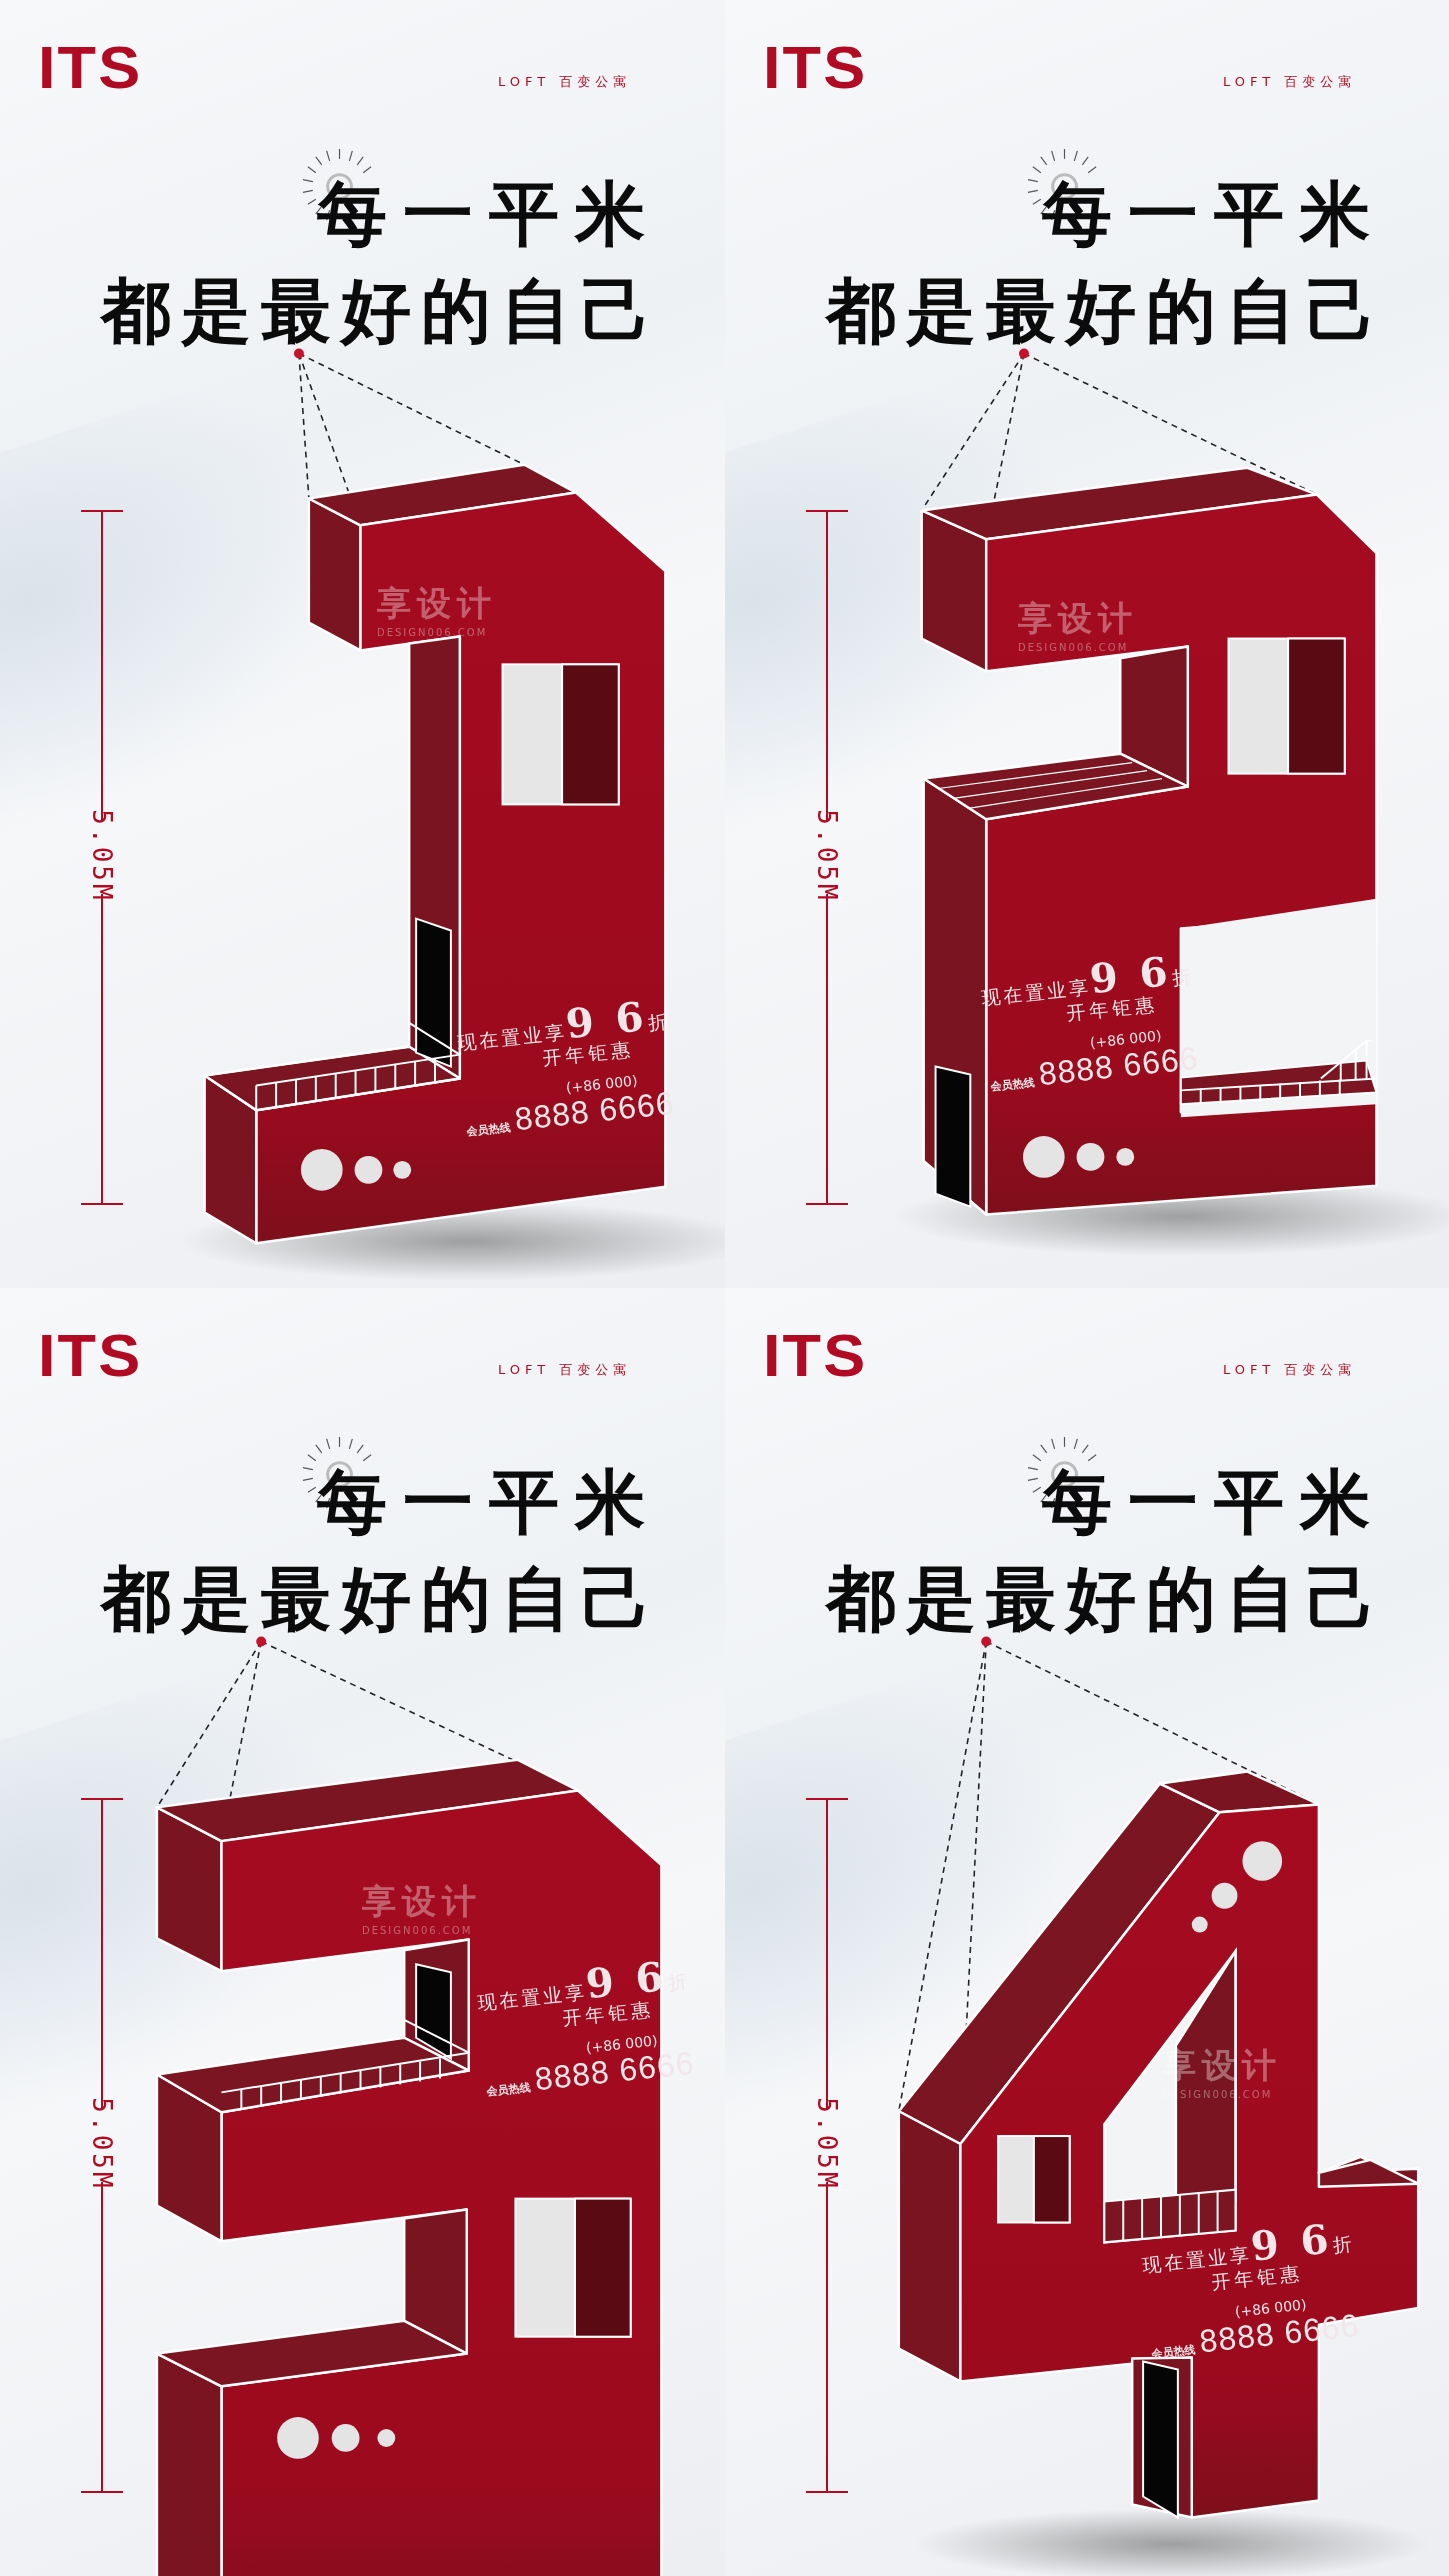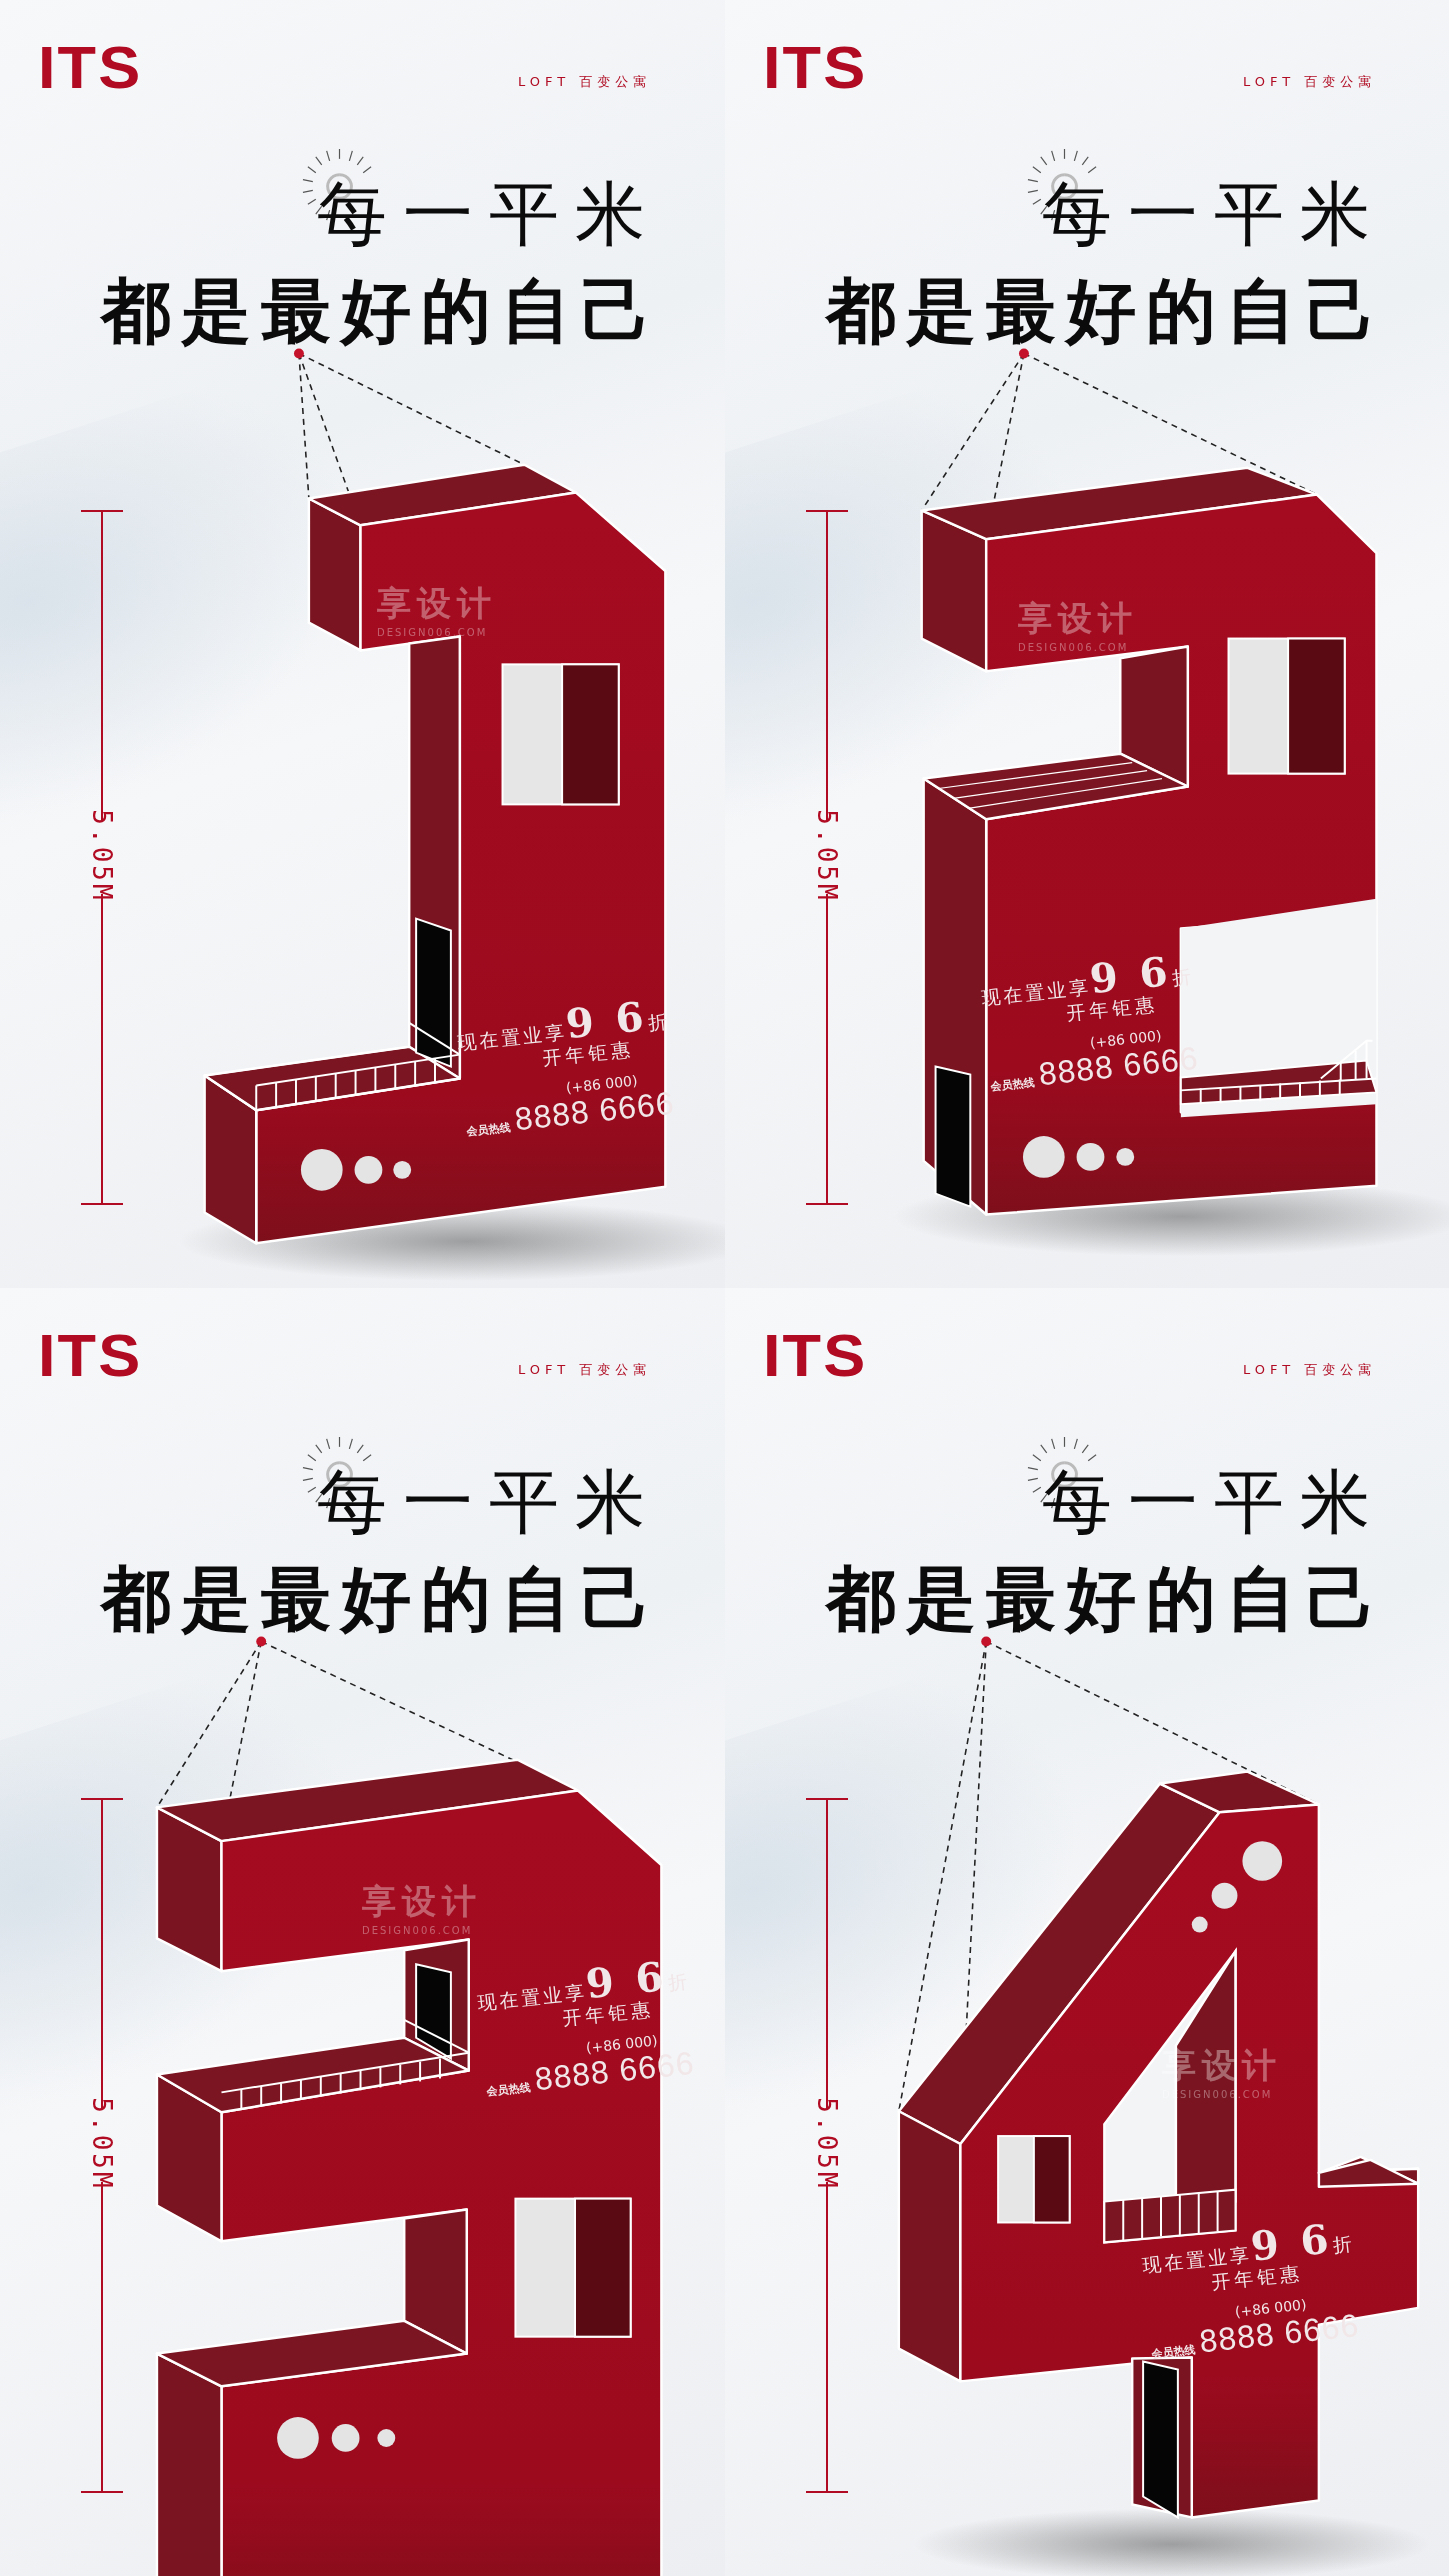--- a/index.html
+++ b/index.html
@@ -3,22 +3,22 @@
 <meta charset="utf-8">
 <style>
   html, body { margin:0; padding:0; }
   body { width:1450px; height:2576px; position:relative; overflow:hidden; background:#f3f4f6; font-family:"DejaVu Sans", sans-serif; }
   .panel { position:absolute; width:725px; height:1288px; overflow:hidden;
     background: linear-gradient(160deg, #f7f8fa 0%, #eef1f4 35%, #f6f7f9 55%, #eceef1 100%); }
   .panel::before { content:""; position:absolute; left:-119px; top:417px; width:516px; height:377px;
     background: radial-gradient(ellipse at 30% 40%, rgba(200,214,226,.55), rgba(255,255,255,0) 65%); transform:rotate(-18deg); }
   .p1 { left:0; top:0; } .p2 { left:725px; top:0; } .p3 { left:0; top:1288px; } .p4 { left:725px; top:1288px; }
   .logo { position:absolute; left:38px; top:38px; font-family:"Liberation Sans", sans-serif; font-weight:700; font-size:60px; letter-spacing:2px; color:#b00b22; line-height:1; transform:scaleX(1.05); transform-origin:left; }
-  .tag { position:absolute; left:518px; top:73px; font-family:"DejaVu Sans", sans-serif; font-size:13px; letter-spacing:5px; color:#b00b22; white-space:nowrap; }
-  .t1 { position:absolute; right:64px; top:179px; font-size:70px; font-weight:400; letter-spacing:16px; color:#0b0b0b; line-height:1; font-family:"DejaVu Sans", sans-serif; white-space:nowrap; }
+  .tag { position:absolute; left:498px; top:73px; font-family:"DejaVu Sans", sans-serif; font-size:13px; letter-spacing:5px; color:#b00b22; white-space:nowrap; }
+  .t1 { position:absolute; right:64px; top:179px; font-size:70px; font-weight:700; letter-spacing:16px; color:#0b0b0b; line-height:1; font-family:"DejaVu Sans", sans-serif; white-space:nowrap; }
   .t2 { position:absolute; right:64px; top:276px; font-size:70px; font-weight:700; letter-spacing:10px; color:#0b0b0b; line-height:1; font-family:"DejaVu Sans", sans-serif; white-space:nowrap; }
   .sun { position:absolute; left:300px; top:147px; width:79px; height:79px; }
   .dim-line { position:absolute; left:101px; width:2px; background:#b00b22; }
   .dim-cap { position:absolute; left:81px; width:42px; height:2px; background:#b00b22; }
   .dim-label { position:absolute; left:102px; font-family:"DejaVu Sans Mono", monospace; font-size:26px; letter-spacing:3px; color:#b00b22; transform:translate(-50%,-50%) rotate(90deg); white-space:nowrap; background:transparent; }
   svg.shape { position:absolute; left:0; top:0; width:725px; height:1288px; }
   .promo { position:absolute; color:#f1e6e8; transform:rotate(-6deg); transform-origin:right bottom; text-align:right; white-space:nowrap; }
   .promo .l1 { font-size:19px; letter-spacing:3px; }
   .promo .big { font-family:"DejaVu Serif", serif; font-weight:700; font-size:40px; letter-spacing:4px; }
   .promo .l2 { font-size:19px; letter-spacing:4px; margin-top:-4px; }

